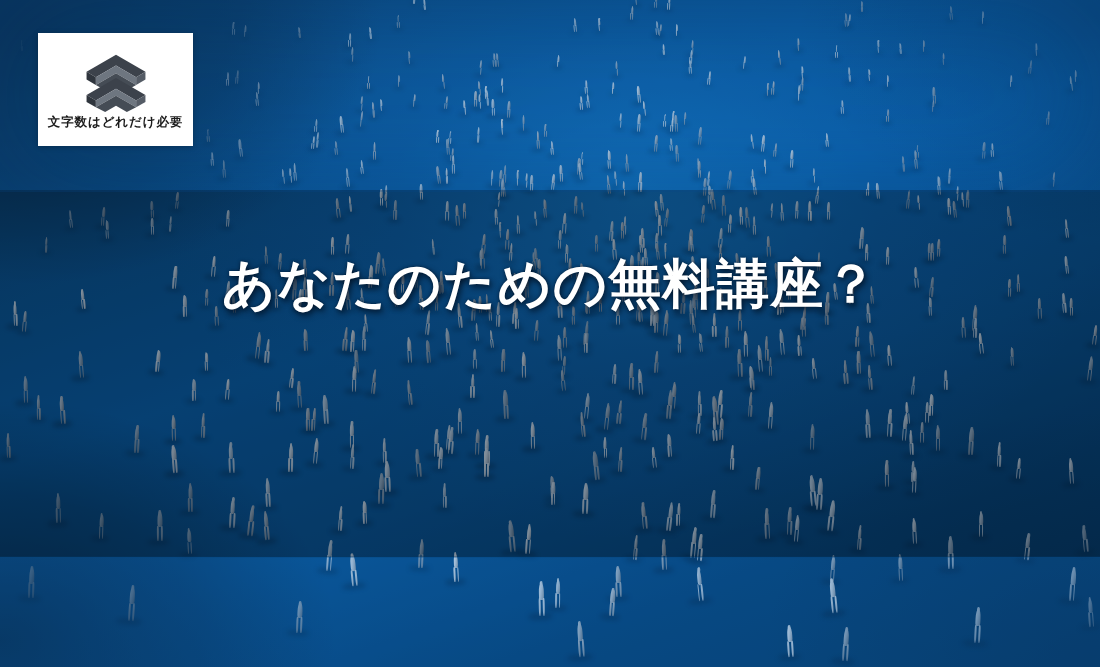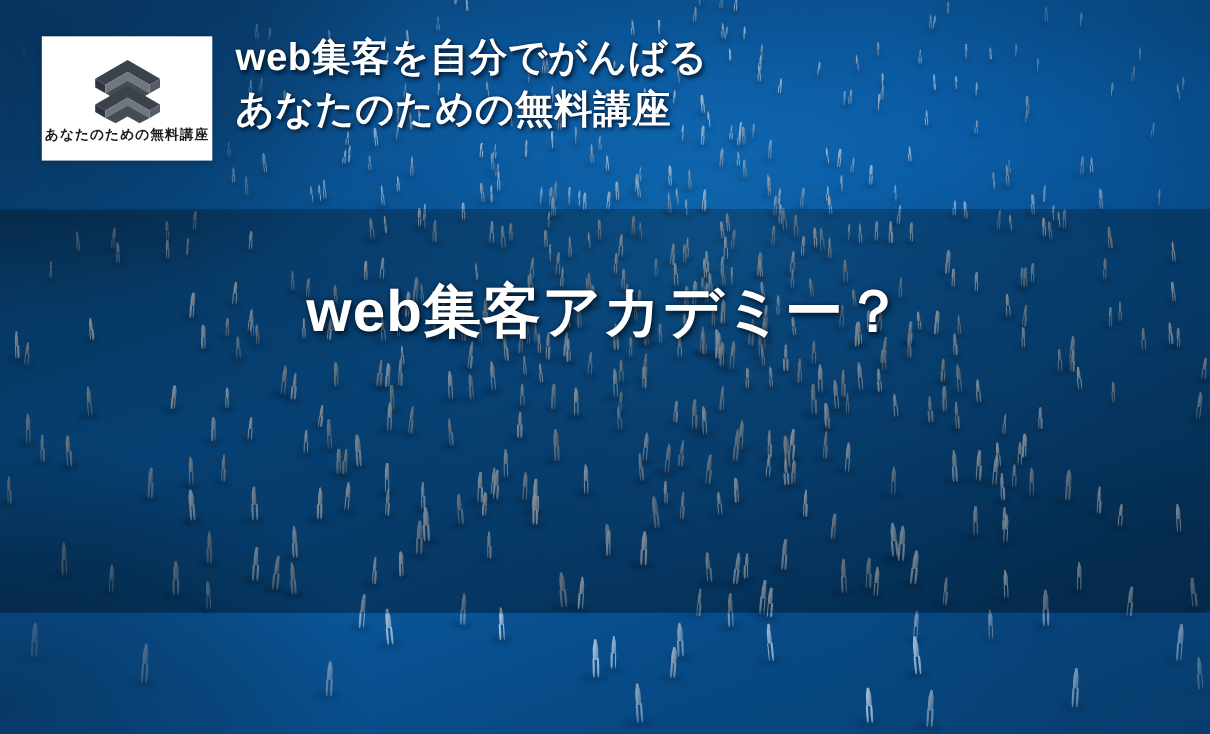--- a/index.html
+++ b/index.html
@@ -4053,27 +4053,23 @@
         <polygon points="24,45 50,30 76,45 76,35 50,20 24,35" fill="#6e7680"></polygon>
         <polygon points="24,45 50,30 76,45 64,52 50,44 36,52" fill="#454c55"></polygon>
 
         <polygon points="50,36 88,58 76,65 50,50 24,65 12,58" fill="#3c424b"></polygon>
         <polygon points="12,58 24,65 24,74 12,67" fill="#2f353d"></polygon>
         <polygon points="88,58 76,65 76,74 88,67" fill="#555c66"></polygon>
         <polygon points="24,74 50,59 76,74 76,65 50,50 24,65" fill="#6e7680"></polygon>
         <polygon points="24,74 50,59 76,74 64,80 50,72 36,80" fill="#454c55"></polygon>
       </g>
     </svg>
-    <div id="logo-caption">あなたのための無料講座</div>
+    <div id="logo-caption">文字数はどれだけ必要</div>
   </div>
 
-  <div id="header-copy">
-    <span class="hl">web集客を自分でがんばる</span>
-    <span class="hl">あなたのための無料講座</span>
-  </div>
 
   <div id="title-block">
     <div id="subtitle">
-      <span class="sl">web集客アカデミー？</span>
+      <span class="sl">あなたのための無料講座？</span>
     </div>
   </div>
 
 </div>
 
 </body></html>

